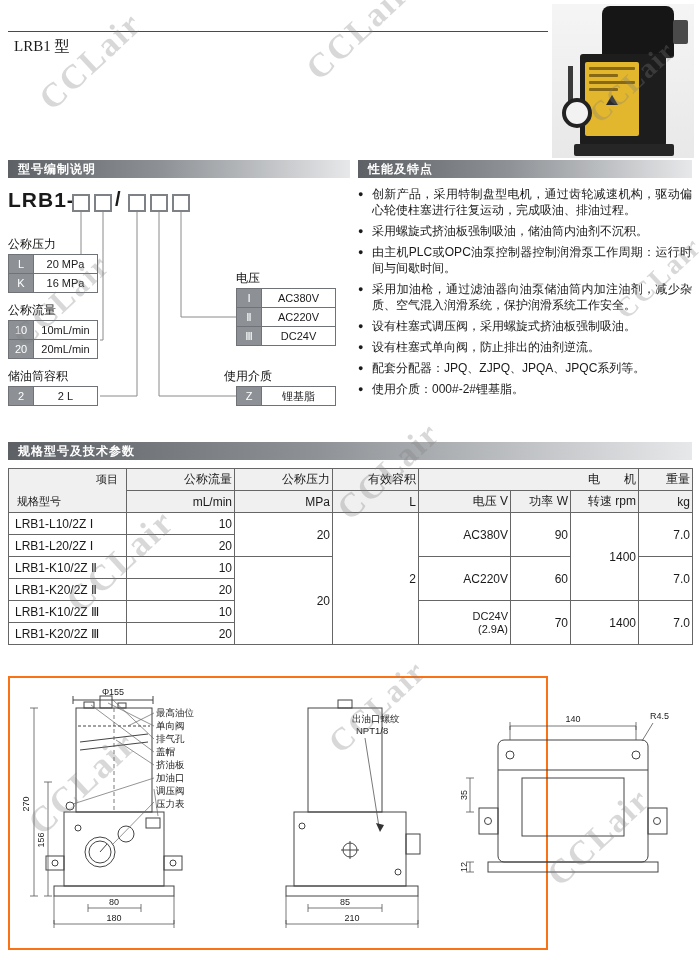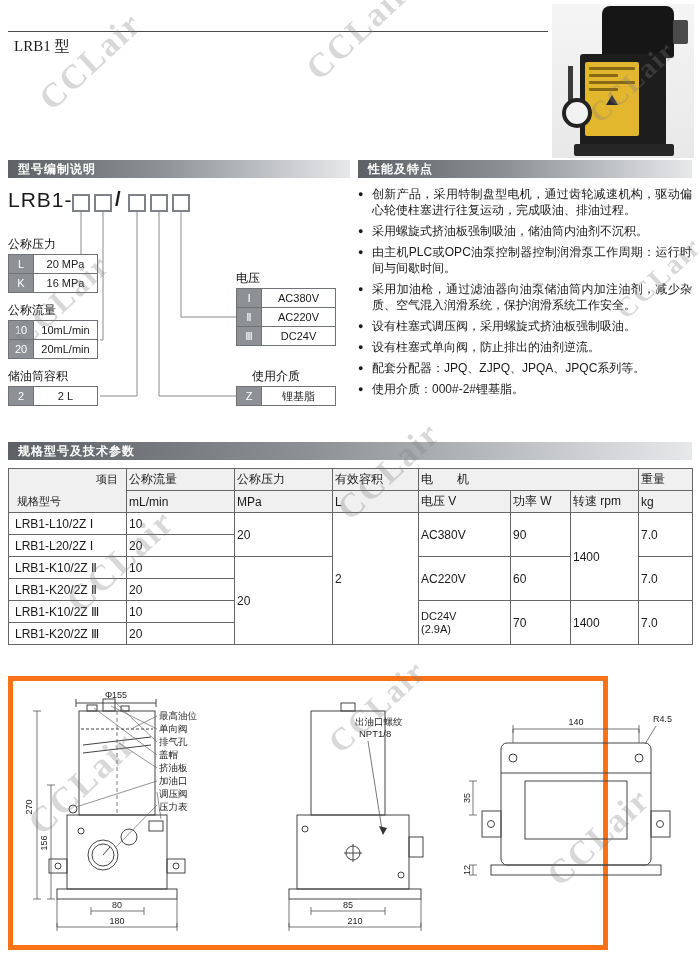--- a/index.html
+++ b/index.html
@@ -31,53 +31,53 @@
   .ph-gauge{left:10px;top:94px;width:30px;height:30px;border-radius:50%;background:#f2f2f2;border:4px solid #222}
   .ph-base{left:22px;top:140px;width:100px;height:12px;background:#262626;border-radius:2px}
 
   
   .secbar{height:18px;line-height:18px;color:#fff;font-size:12px;font-weight:bold;padding-left:10px;
           letter-spacing:1px;background:linear-gradient(90deg,#5d6165 0%,#8e9296 45%,#e7e8ea 100%)}
 
   
   .model-wrap{left:8px;top:182px;width:342px;height:252px}
   .model-wrap .m-svg{position:absolute;left:0;top:0;pointer-events:none}
-  .m-prefix{position:absolute;left:0;top:6px;font-size:21px;font-weight:normal;letter-spacing:1px}
+  .m-prefix{position:absolute;left:0;top:6px;font-size:21px;font-weight:bold;letter-spacing:1px}
   .m-box{position:absolute;top:12px;width:18px;height:18px;border:2px solid #7e8286;background:#fff}
   .m-slash{position:absolute;top:6px;font-size:20px;font-weight:bold}
   .m-label{position:absolute;font-size:12px;color:#111}
   .mini{position:absolute}
   .mini-row{display:flex}
   .mini-row + .mini-row{margin-top:-1px}
   .mini-code{width:26px;height:20px;border:1px solid #6f7377;background:#8d9196;color:#fff;
              font-size:11px;line-height:18px;text-align:center}
   .mini-val{width:64px;height:20px;border:1px solid #6f7377;border-left:none;background:#fff;
             font-size:11px;line-height:18px;text-align:center}
   .mini.right .mini-val{width:74px}
 
   
   .features{left:358px;top:186px;width:334px}
   .feat{display:flex;margin-bottom:5px;font-size:12px;line-height:16px}
   .f-bullet{flex:0 0 14px;font-size:9px;line-height:16px}
   .f-text{flex:1;text-align:justify}
 
   
   .specs{left:8px;top:468px;width:684px;border-collapse:collapse;font-size:12px;table-layout:fixed;background:#fff}
-  .specs th,.specs td{border:1px solid #666;text-align:left;padding:0 2px;height:22px;overflow:hidden}
+  .specs th,.specs td{border:1px solid #666;text-align:right;padding:0 2px;height:22px;overflow:hidden}
   .specs thead th{background:#f0f0f1;font-weight:normal}
   .specs td.model{text-align:left;padding-left:6px}
   .diag{position:relative;background:
         linear-gradient(to bottom right,rgba(0,0,0,0) calc(50% - .6px),#666 calc(50% - .6px),
         #666 calc(50% + .6px),rgba(0,0,0,0) calc(50% + .6px)),#f0f0f1}
   .diag .dt{position:absolute;top:3px;right:8px;font-size:11px}
   .diag .db{position:absolute;bottom:3px;left:8px;font-size:11px}
   .dc-small{font-size:11px;line-height:13px}
 
   
-  .dims-box{left:8px;top:676px;width:600px;height:274px;border:5px solid #f97316}
+  .dims-box{left:8px;top:676px;width:540px;height:274px;border:2px solid #f97316}
   .draw{position:absolute}
   .draw text{font-size:9px;fill:#222;font-family:"Liberation Sans","DejaVu Sans",sans-serif}
   .draw text.cn{font-size:9.5px}
 </style>
 </head>
 <body>
 
 <div class="page">
 
   <div class="wm" style="left:28px;top:42px;font-size:34px">CCLair</div>
@@ -166,21 +166,21 @@
       <div class="mini-row">
         <span class="mini-code">Ⅱ</span>
         <span class="mini-val">AC220V</span>
       </div>
       <div class="mini-row">
         <span class="mini-code">Ⅲ</span>
         <span class="mini-val">DC24V</span>
       </div>
     </div>
 
-    <div class="m-label" style="left:244px;top:186px">使用介质</div>
+    <div class="m-label" style="left:216px;top:186px">使用介质</div>
     <div class="mini right" style="left:228px;top:204px">
       <div class="mini-row">
         <span class="mini-code">Z</span>
         <span class="mini-val">锂基脂</span>
       </div>
     </div>
   </div>
 
   <div class="features z">
     <div class="feat">

